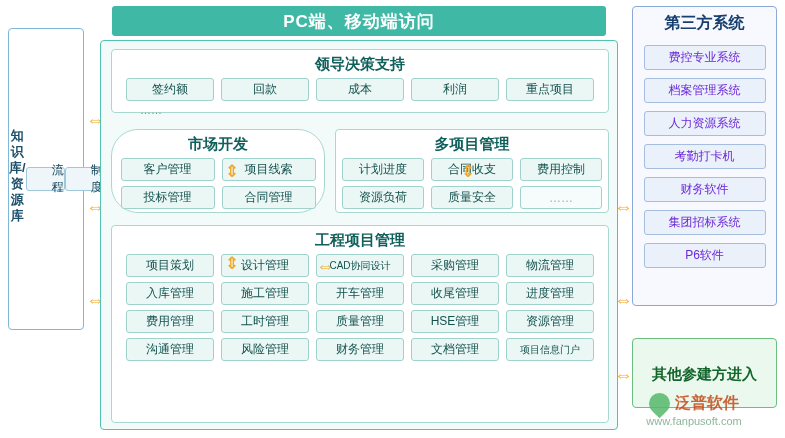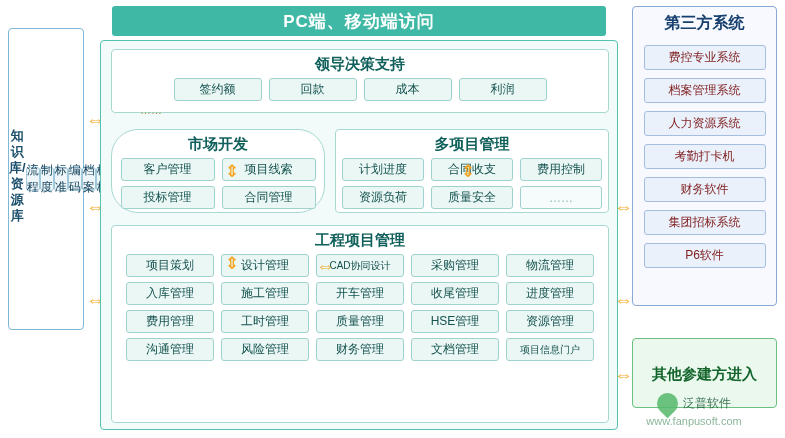--- a/index.html
+++ b/index.html
@@ -22,20 +22,21 @@
   }
   .left-title{
     font-size:13px;font-weight:bold;color:#1b4f6b;text-align:center;
     line-height:16px;margin-bottom:6px;
   }
   .left-item{
     width:58px;height:24px;margin:4px 0;
     border:1px solid #9fc8db;border-radius:3px;background:#eef6fa;
     font-size:12px;color:#17445c;display:flex;align-items:center;justify-content:center;
     box-sizing:border-box;
+    padding-left:25px;
   }
   .left-item.dots{font-size:11px;letter-spacing:1px;color:#5b8ba3;}
 
   
   .center{
     position:absolute;left:100px;top:6px;width:518px;height:424px;
   }
   .banner{
     position:absolute;left:12px;top:0;width:494px;height:30px;
     background:#3fb9a6;border-radius:3px;
@@ -89,21 +90,21 @@
     border:1px solid #8aa9d8;border-radius:4px;background:#f7f9fe;
     box-sizing:border-box;display:flex;flex-direction:column;align-items:center;
     padding-top:6px;
   }
   .right-title{
     font-size:16px;font-weight:bold;color:#17406e;margin-bottom:7px;
   }
   .right-item{
     width:122px;height:25px;margin:4px 0;
     border:1px solid #a5bddf;border-radius:3px;background:#eaf1fb;
-    font-size:12px;color:#7f1d1d;display:flex;align-items:center;justify-content:center;
+    font-size:12px;color:#6d28d9;display:flex;align-items:center;justify-content:center;
     box-sizing:border-box;
   }
 
   
   .other-box{
     position:absolute;left:632px;top:338px;width:145px;height:70px;
     border:1px solid #6cc07f;border-radius:4px;background:#eaf8ee;
     box-sizing:border-box;
     display:flex;flex-direction:row;align-items:center;justify-content:center;
     color:#14652c;font-weight:bold;font-size:15px;line-height:21px;
@@ -118,21 +119,21 @@
   .wm{
     position:absolute;right:6px;bottom:2px;width:170px;height:52px;
     display:flex;flex-direction:column;align-items:center;justify-content:center;
     pointer-events:none;
   }
   .wm-top{display:flex;align-items:center;gap:5px;}
   .wm-leaf{
     width:21px;height:21px;border-radius:50% 50% 50% 0;
     background:#55b86a;transform:rotate(-45deg);opacity:.85;
   }
-  .wm-text{font-size:12px;font-weight:normal;color:#14532d;opacity:.8;}
+  .wm-text{font-size:16px;font-weight:bold;color:#c2410c;opacity:.8;}
   .wm-sub{font-size:11px;color:#7aa98a;opacity:.85;margin-top:1px;}
 </style>
 </head>
 <body>
 
 <div class="canvas">
 
   <div class="left-col">
     <div class="left-title">
       <span>知识库/</span><br>
@@ -155,20 +156,21 @@
     <div class="banner">PC端、移动端访问</div>
     <div class="center-body">
 
       <div class="panel" id="p-lead">
         <div class="panel-title">领导决策支持</div>
         <div class="row">
           <div class="cell">签约额</div>
           <div class="cell">回款</div>
           <div class="cell">成本</div>
           <div class="cell">利润</div>
+          <div class="cell">重点项目</div>
         </div>
         <div class="dots-line">……</div>
       </div>
 
       <div class="panel" id="p-market">
         <div class="panel-title">市场开发</div>
         <div class="row">
           <div class="cell">客户管理</div>
           <div class="cell">项目线索</div>
         </div>

